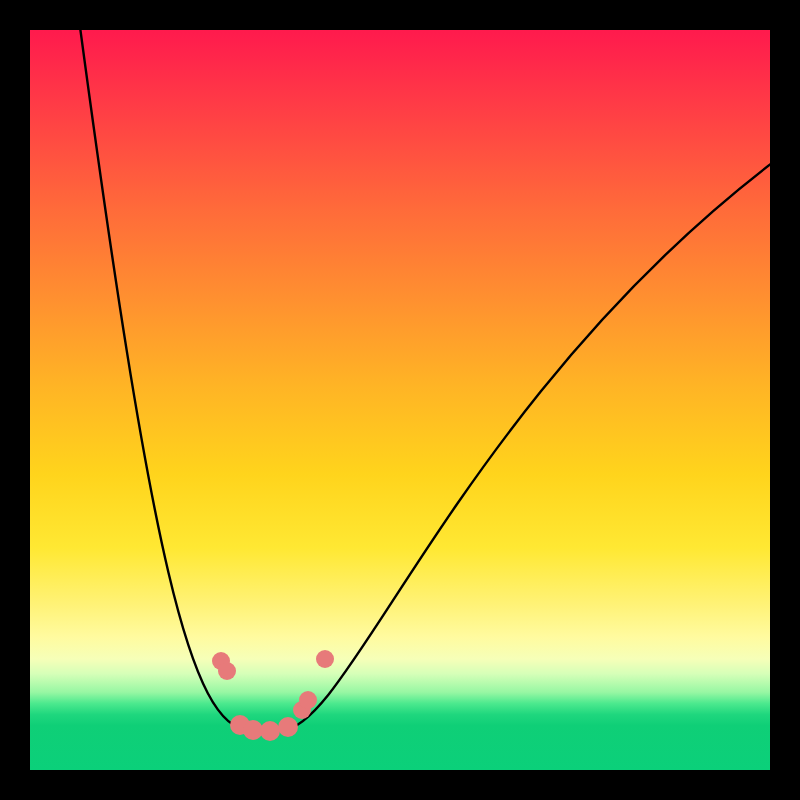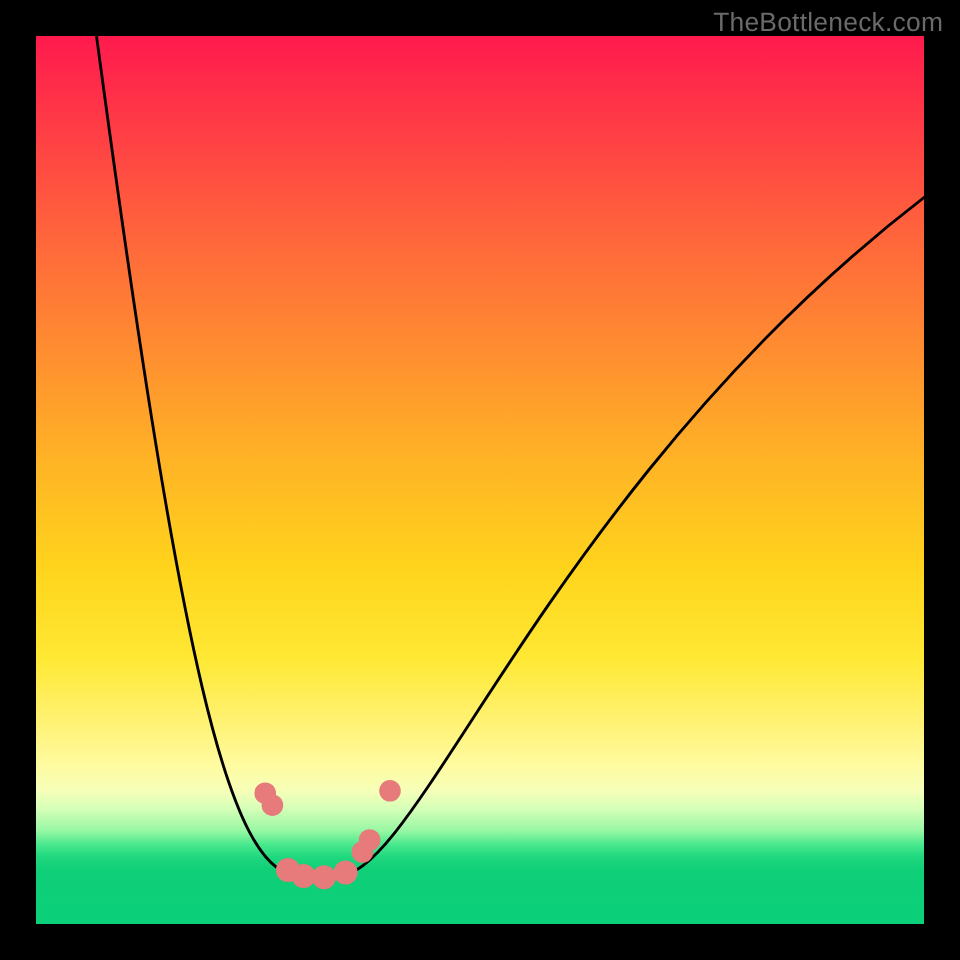--- a/index.html
+++ b/index.html
@@ -70,21 +70,20 @@
     width: 100%;
     height: 100%;
     z-index: 11;
   }
 </style>
 </head>
 <body>
 
 <div class="frame">
 
-  <div class="watermark">TheBottleneck.com</div>
 
   <div class="plot-area">
 
     <div class="gradient"></div>
 
     <svg class="curves" viewBox="0 0 740 740" preserveAspectRatio="none">
       <path fill="none" stroke-width="2.4" d="M 48 -18 C 120 520, 160 700, 220 700" stroke="#000000"></path>
       <path fill="none" stroke-width="2.4" d="M 220 700 L 252 700" stroke="#000000"></path>
       <path fill="none" stroke-width="2.4" d="M 252 700 C 320 700, 430 370, 746 130" stroke="#000000"></path>
     </svg>

